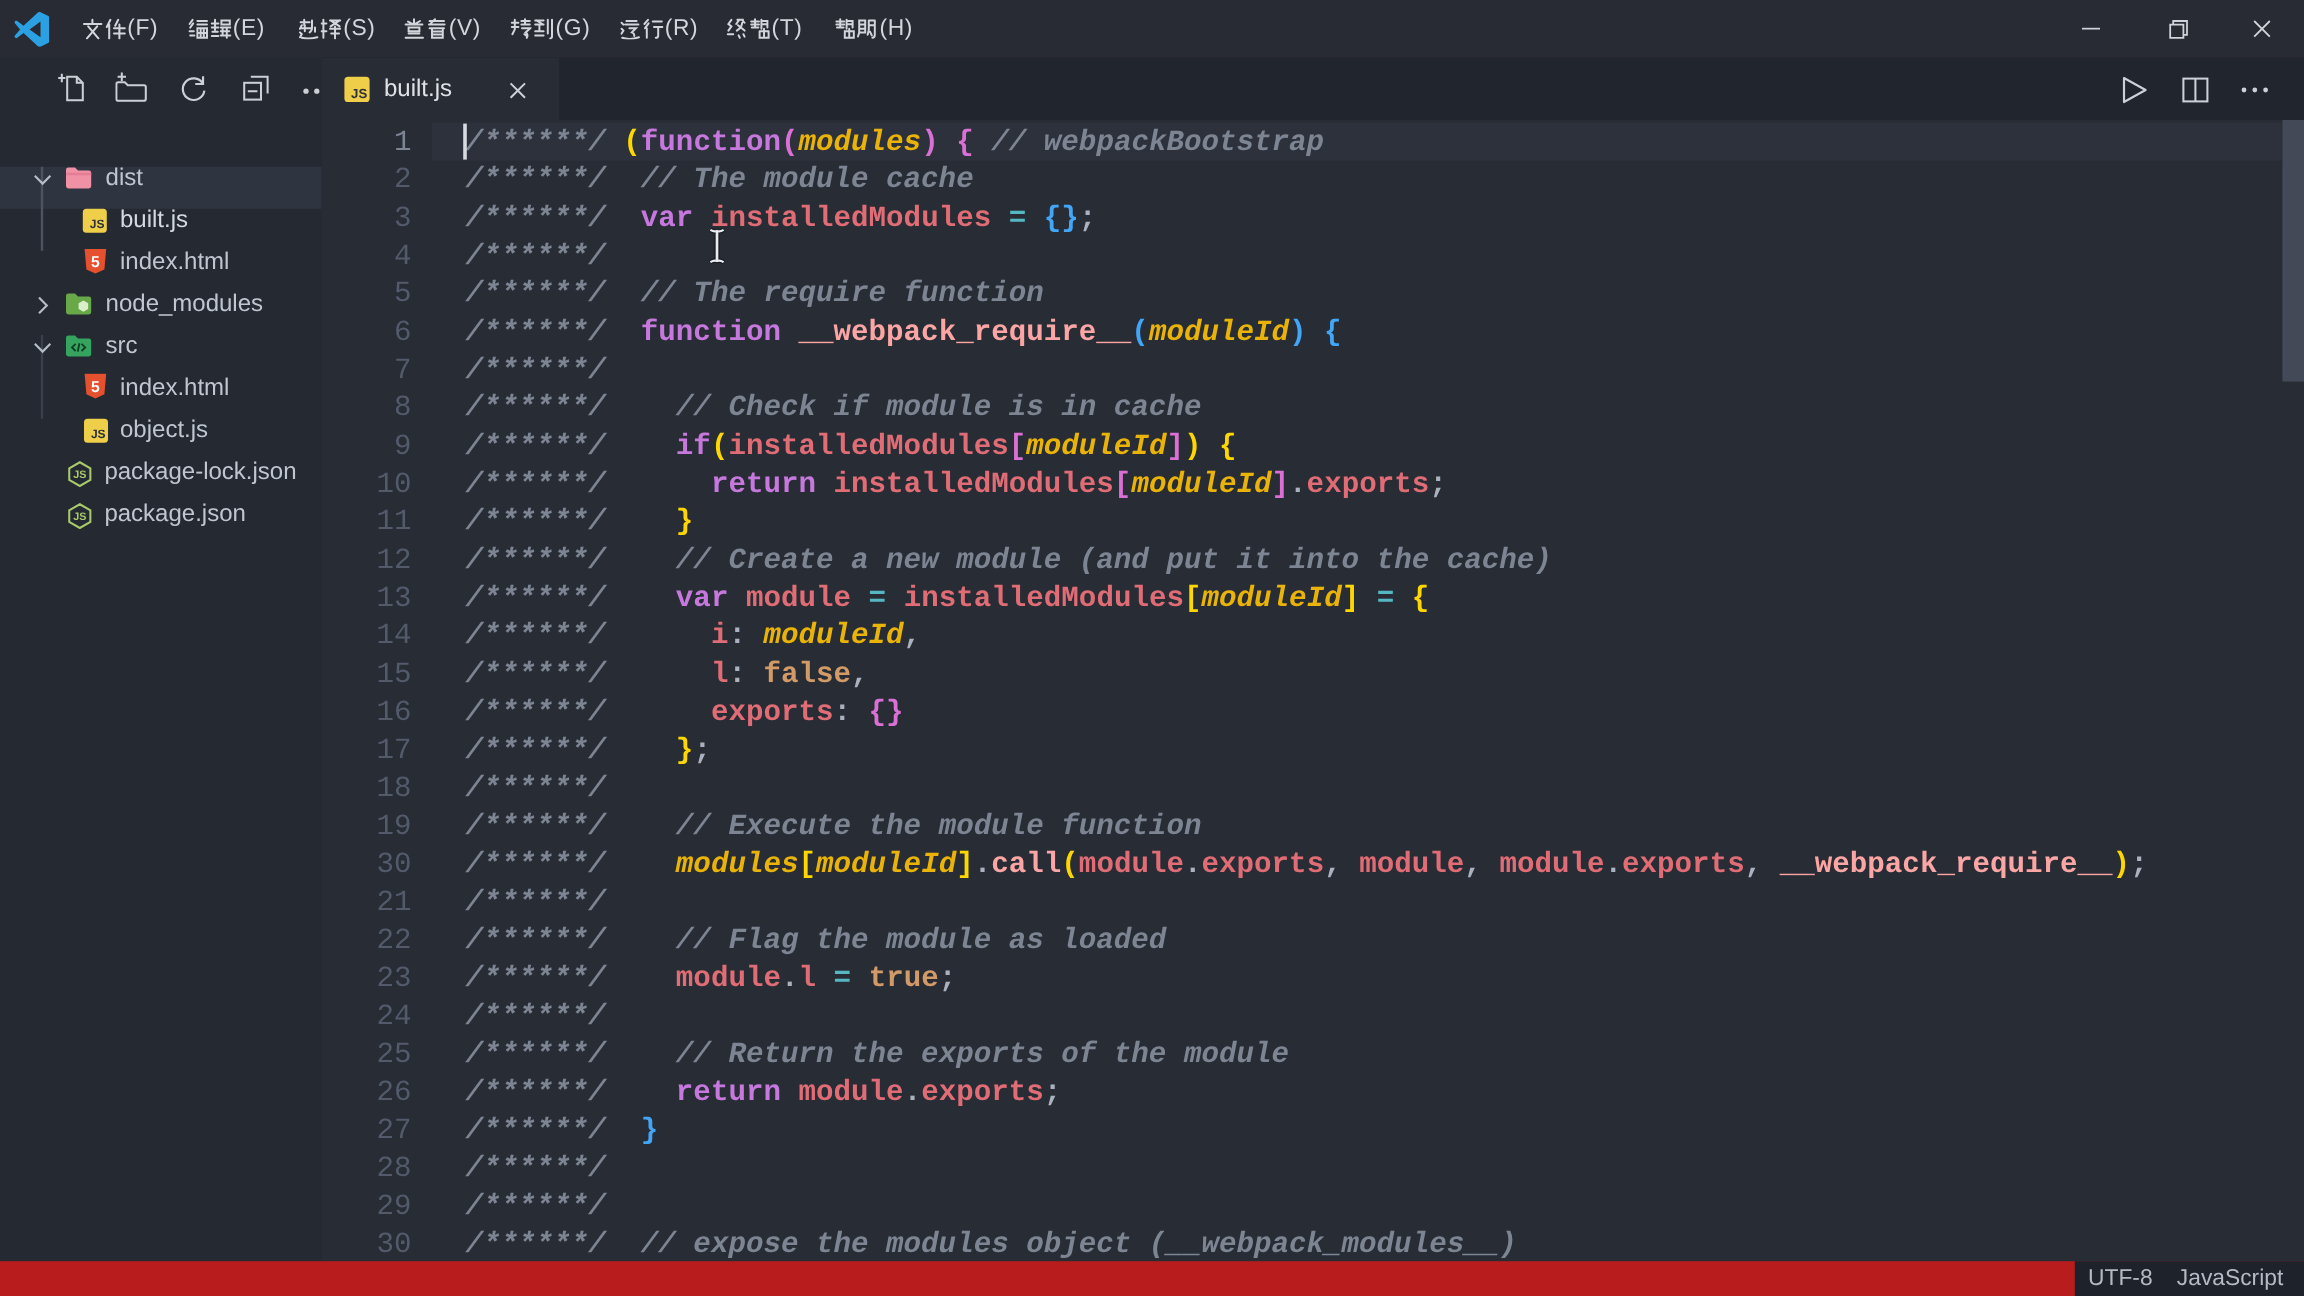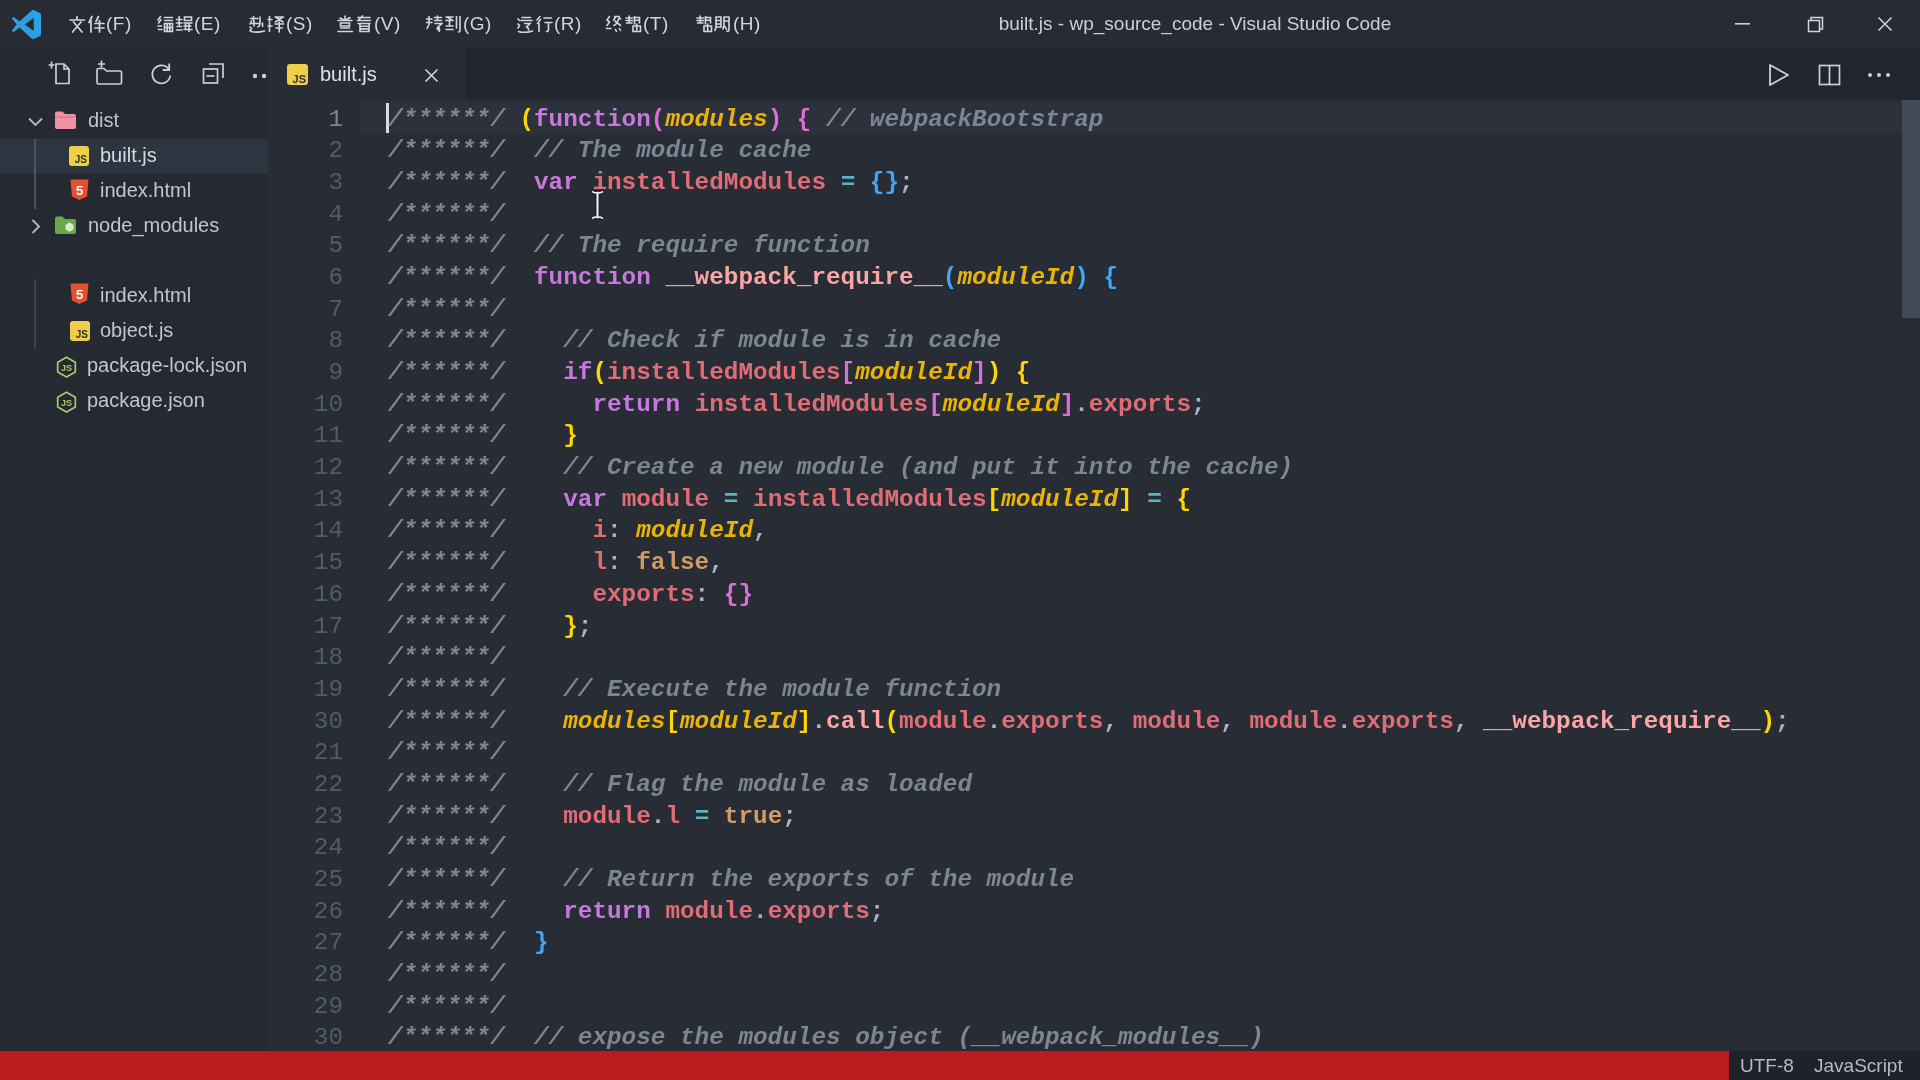--- a/index.html
+++ b/index.html
@@ -10,21 +10,21 @@
   .menuitem { position:absolute; top:0; height:48px; display:flex; align-items:center; gap:1px; }
   .menuitem .lat { color:#d2d6dc; font-size:19px; letter-spacing:0.5px; }
   #title-text { position:absolute; top:0; height:48px; left:960px; width:470px;
     display:flex; align-items:center; justify-content:center;
     color:#ccd0d6; font-size:19px; }
   .winbtn { position:absolute; top:0; height:48px; width:48px; display:flex; align-items:center; justify-content:center; }
   #tabbar { position:absolute; left:268px; top:48px; width:1652px; height:52px; background:#21252d; }
   #activetab { position:absolute; left:0; top:0; width:198px; height:52px; background:#272c35; }
   #tabname { position:absolute; left:52px; top:15px; font-size:20px; color:#dfe2e7; }
   #sidebar { position:absolute; left:0; top:48px; width:268px; height:1003px; background:#242932; overflow:hidden; }
-  .row { position:absolute; left:0; width:268px; height:35px; }
+  .row { position:absolute; left:0; width:268px; height:35px;margin-top:28px; }
   .rowlbl { position:absolute; top:5px; font-size:20px; color:#c0c6d0; white-space:nowrap; }
   #selrow { position:absolute; left:0; top:91px; width:268px; height:35px; background:#2f3540; }
   #editor { position:absolute; left:268px; top:100px; width:1652px; height:951px; background:#272c35; overflow:hidden; }
   #linehl { position:absolute; left:92px; top:2px; width:1542px; height:32px; background:#2c313c; }
   #gutter { position:absolute; left:0px; top:3.5px; width:75px; text-align:right;
     font-family:"Liberation Mono", monospace; font-size:24.33px; line-height:31.69px; color:#535b6b; }
   .gn { height:31.69px; }
   .gn1 { color:#7d8595; }
   #code { position:absolute; left:120px; top:3.5px; font-family:"Liberation Mono", monospace;
     font-size:24.33px; line-height:31.69px; white-space:pre; color:#abb2bf; font-weight:bold; }
@@ -156,21 +156,20 @@
     </div>
   <div class="menuitem" style="left:695px">
       <svg width="18" height="18" viewBox="0 0 18 18" fill="none" stroke="#d2d6dc" stroke-width="1.65" stroke-linecap="round">
         <path d="M2,3 H8.5 M5.2,1 V7 M2,5.5 H8.5 M2.5,8 H8 M10.5,1.5 V9 M10.5,2.5 H15.5 V8 M10.5,5.2 H15.5 M9,11 H16.5 V16.5 H9 Z M12.7,9 V16.5"></path>
       </svg>
       <svg width="18" height="18" viewBox="0 0 18 18" fill="none" stroke="#d2d6dc" stroke-width="1.65" stroke-linecap="round">
         <path d="M2,2 H7 V12 H2 Z M2,5.5 H7 M2,9 H7 M2,12 L1,15.5 M10,2 H15 M10,2 V10 M15,2 V14 Q15,16.5 13,16.5 M10,6 H15 M10,10 L9,14 M11,11.5 L12.5,14.5"></path>
       </svg>
       <span class="lat">(H)</span>
     </div>
-  <div id="title-text">built.js - wp_source_code - Visual Studio Code</div>
   <div class="winbtn" style="left:1718px">
       <svg width="15" height="2" viewBox="0 0 15 2">
         <rect width="15" height="1.6" fill="#d0d4da"></rect>
       </svg>
     </div>
   <div class="winbtn" style="left:1791px">
       <svg width="17" height="17" viewBox="0 0 17 17" fill="none" stroke="#d0d4da" stroke-width="1.5">
         <path d="M4,4 V1.5 H15.5 V13 H13 M1.5,4.5 H12.5 V15.5 H1.5 Z"></path>
       </svg>
     </div>
@@ -252,20 +251,30 @@
   </div>
   <div class="row" style="top:161px">
     <svg class="abs" style="left:29px;top:10px" width="13" height="15" viewBox="0 0 13 15" fill="none" stroke="#b6bcc6" stroke-width="1.8">
         <path d="M3.5,1 L10,7.5 L3.5,14"></path>
       </svg>
     <svg class="abs" style="left:54px;top:6px" width="23" height="20" viewBox="0 0 23 20">
         <path fill="#69a849" d="M1,3.5 Q1,1.5 3,1.5 H8.5 L11,4 H20 Q22,4 22,6 V17 Q22,19 20,19 H3 Q1,19 1,17 Z"></path>
         <path fill="#d9eecb" d="M15.5,7.5 L19.5,9.8 V14.4 L15.5,16.7 L11.5,14.4 V9.8 Z M15.5,9.3 L17.9,10.7 V13.5 L15.5,14.9 L13.1,13.5 V10.7 Z"></path>
       </svg>
     <div class="rowlbl" style="left:88px">node_modules</div>
+  </div>
+  <div class="row" style="top:196px">
+    <svg class="abs" style="left:28px;top:11px" width="15" height="13" viewBox="0 0 15 13" fill="none" stroke="#b6bcc6" stroke-width="1.8">
+        <path d="M1,3.5 L7.5,10 L14,3.5"></path>
+      </svg>
+    <svg class="abs" style="left:54px;top:6px" width="23" height="20" viewBox="0 0 23 20">
+        <path fill="#34a45e" d="M1,3.5 Q1,1.5 3,1.5 H8.5 L11,4 H20 Q22,4 22,6 V17 Q22,19 20,19 H3 Q1,19 1,17 Z"></path>
+        <path d="M9,8.5 L6,11.5 L9,14.5 M14,8.5 L17,11.5 L14,14.5 M12.2,8 L10.8,15" stroke="#0f3d22" stroke-width="1.5" fill="none"></path>
+      </svg>
+    <div class="rowlbl" style="left:88px">src</div>
   </div>
   <div class="row" style="top:231px">
     <svg class="abs" style="left:70px;top:4px" width="19" height="23" viewBox="0 0 19 23">
         <path fill="#e5502e" d="M0.5,0.5 H18.5 L17,17.5 L9.5,21 L2,17.5 Z"></path>
         <text x="9.5" y="15.5" text-anchor="middle" font-size="13" font-weight="bold" fill="#fff" font-family="Liberation Sans">5</text>
       </svg>
     <div class="rowlbl" style="left:100px">index.html</div>
   </div>
   <div class="row" style="top:266px">
     <div class="abs" style="left:70px;top:7px;width:20px;height:20px;background:#efce4a;border-radius:3px;">

